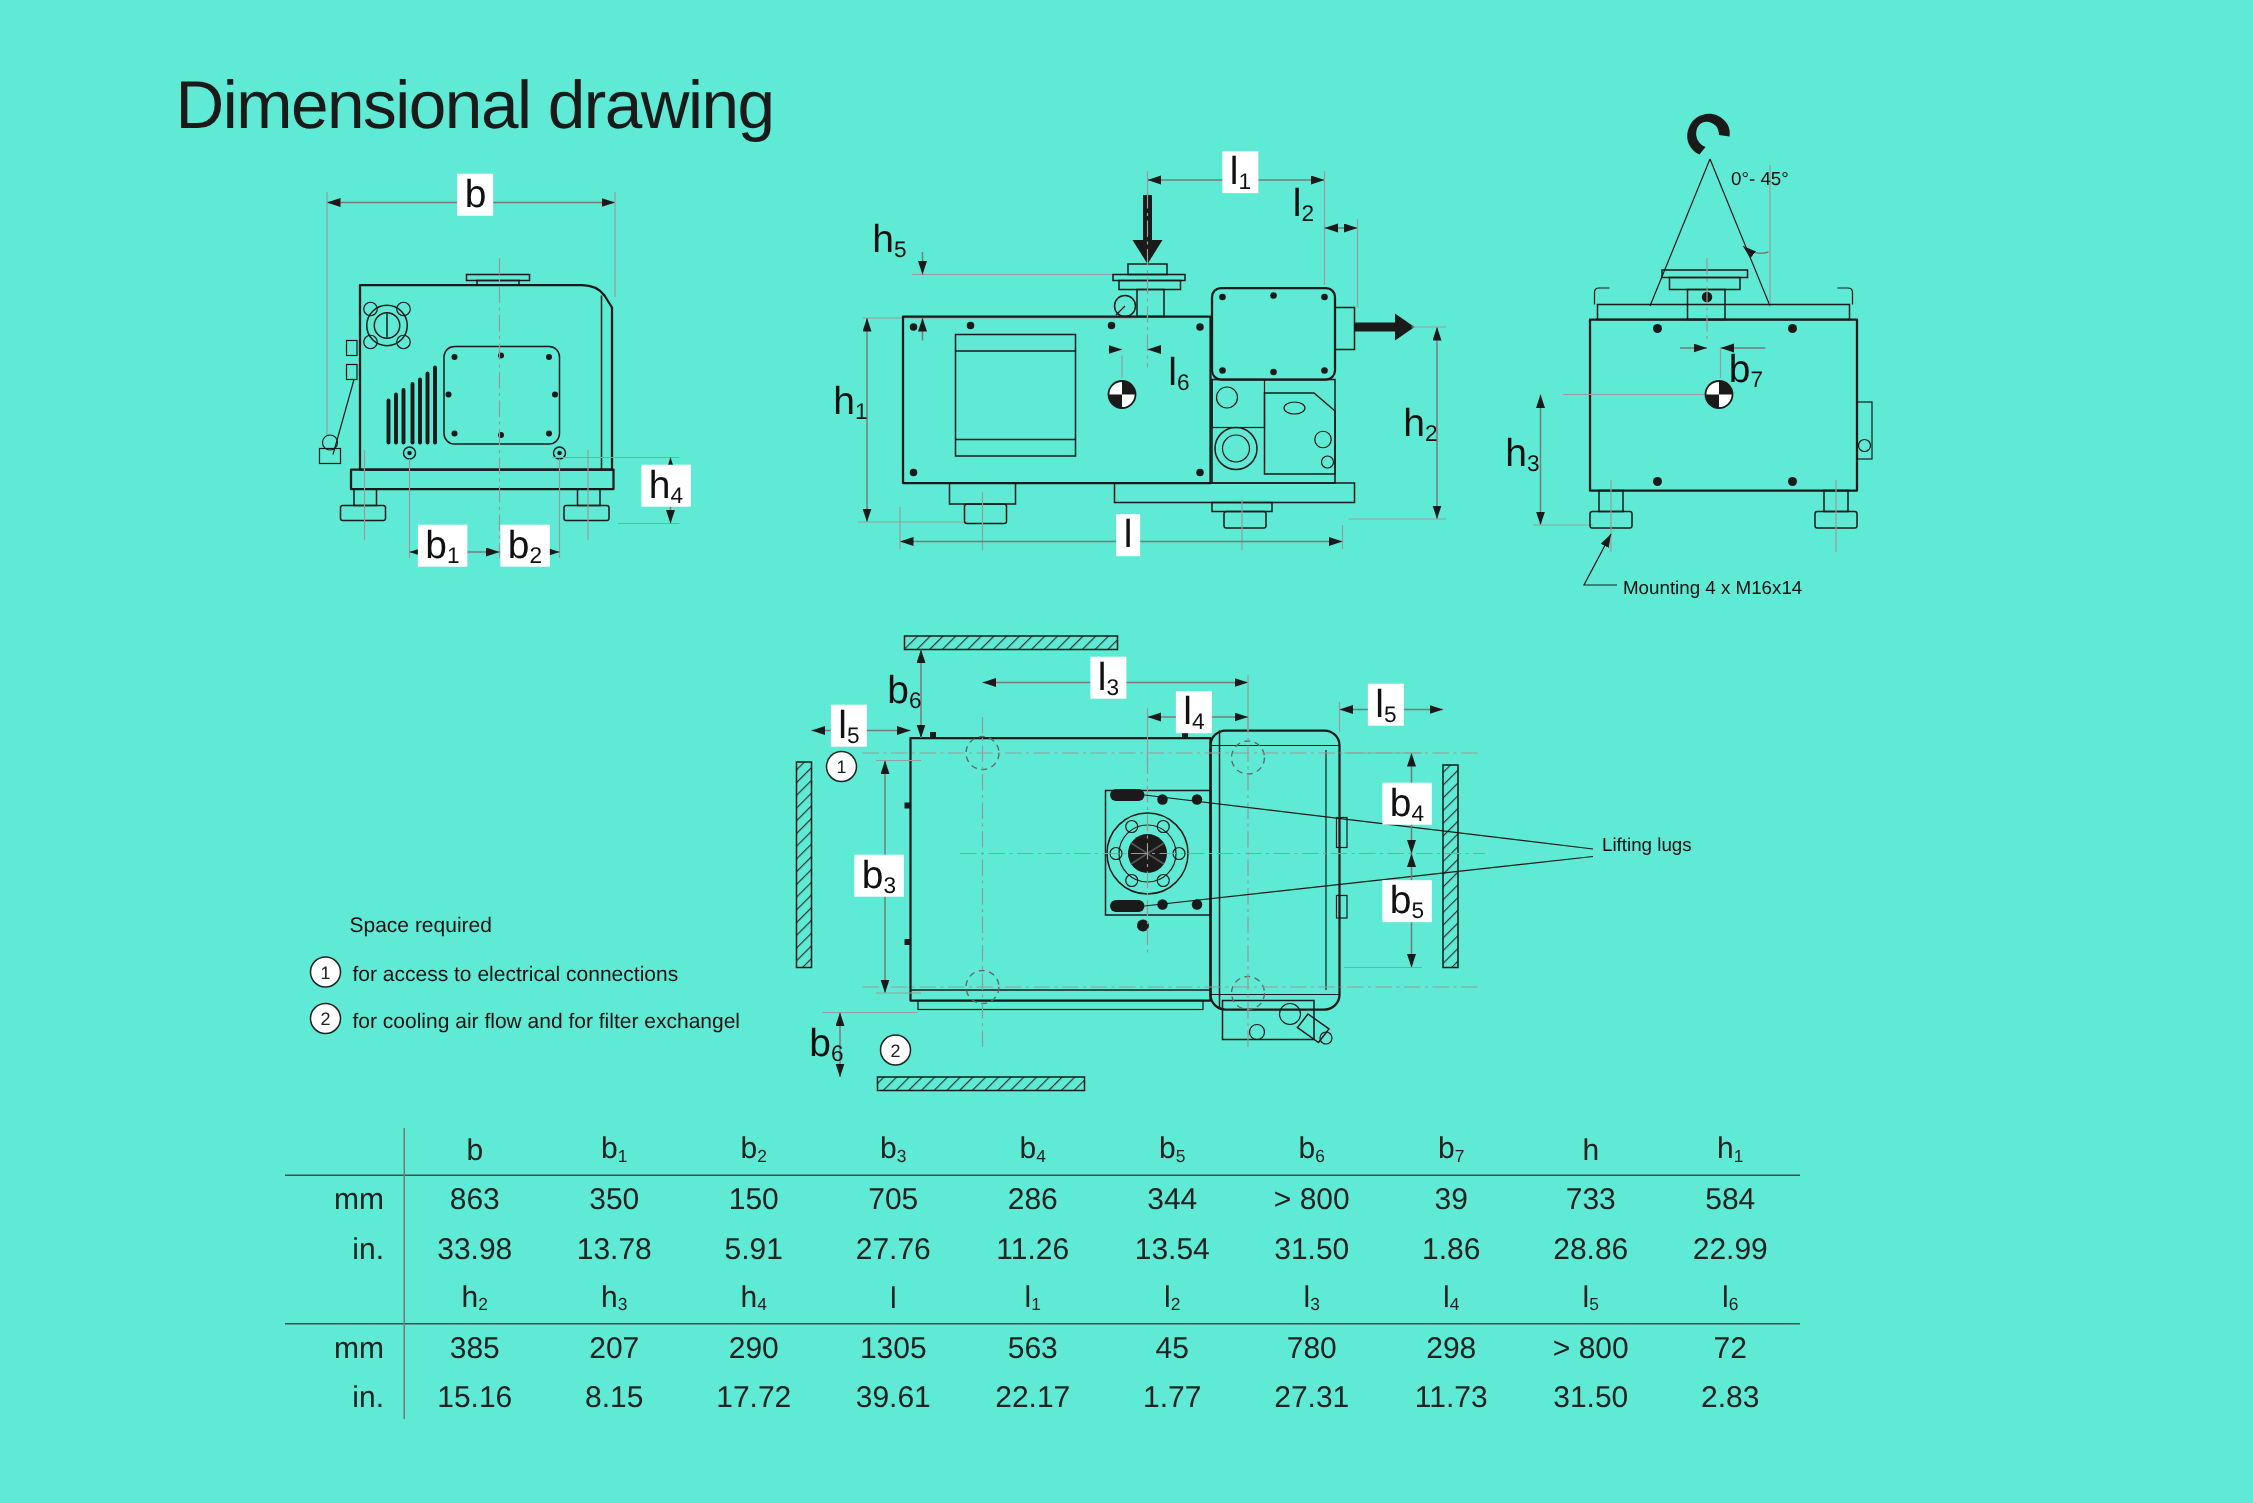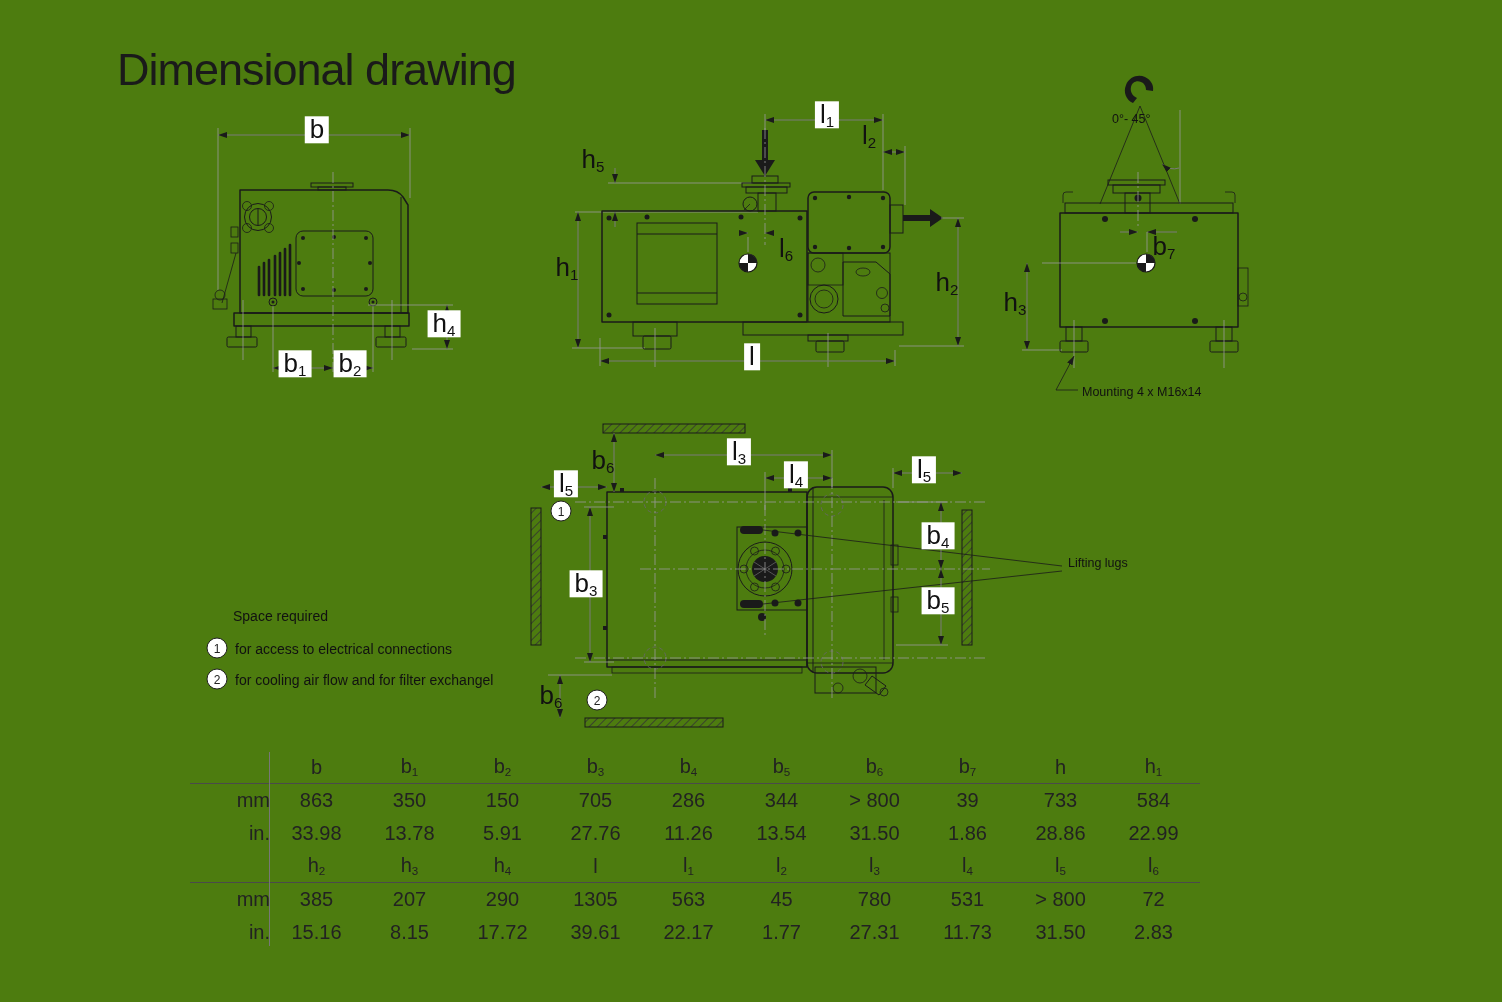--- a/index.html
+++ b/index.html
@@ -1,16 +1,16 @@
 <!DOCTYPE html>
 <html><head>
 <meta charset="utf-8">
 <style>
   html,body{margin:0;padding:0;background:#fff;}
-  .canvas{position:relative;width:1502px;height:1002px;background:#4d7c0f;overflow:hidden;
+  .canvas{position:relative;width:1502px;height:1002px;background:#5eead4;overflow:hidden;
           font-family:"Liberation Sans",sans-serif;color:#111;}
   .title{position:absolute;left:117px;top:44px;margin:0;font-size:45px;font-weight:400;
          letter-spacing:-1px;color:#1a1a1a;}
   svg.lines{position:absolute;left:0;top:0;}
   .o{stroke:#1a1a1a;stroke-width:1.5;fill:none;stroke-linejoin:round;}
   .o2{stroke:#1a1a1a;stroke-width:1;fill:none;}
   .thin{stroke:#1a1a1a;stroke-width:.8;fill:none;}
   .fillb{fill:#1a1a1a;stroke:none;}
   .dimline{stroke:#7a7a7a;stroke-width:1;fill:none;}
   .ext{stroke:#9b9b9b;stroke-width:.8;fill:none;}
@@ -25,21 +25,21 @@
            font-size:12px;color:#222;background:#fff;line-height:1;}
   .note-text{position:absolute;font-size:14px;color:#111;white-space:nowrap;}
   .anno{position:absolute;font-size:12.5px;color:#111;white-space:nowrap;}
   .dtable{position:absolute;left:190px;top:750px;width:1010px;display:flex;flex-direction:column;
           font-size:20px;color:#222;}
   .trow{display:grid;grid-template-columns:80px repeat(10,93px);align-items:center;}
   .trow.r-h{height:33px;border-bottom:1px solid #4a4a4a;}
   .trow.r-v{height:32.5px;}
   .tcell{text-align:center;line-height:1;}
   .tcell .sub{font-size:.58em;vertical-align:-.22em;}
-  .rowlabel{text-align:right;}
+  .rowlabel{text-align:right;padding-right:14px;}
   .vdivider{position:absolute;left:269px;top:752px;width:1px;height:194px;background:#777;}
 </style>
 </head>
 <body>
 
 <div class="canvas">
 
   <h1 class="title">Dimensional drawing</h1>
 
   <svg class="lines" width="1502" height="1002" viewBox="0 0 1502 1002">
@@ -316,21 +316,21 @@
   <div class="dim bg" style="left:444px;top:324px"><span>h</span><span class="sub">4</span></div>
 
   <div class="dim" style="left:593px;top:160px"><span>h</span><span class="sub">5</span></div>
   <div class="dim" style="left:567px;top:268px"><span>h</span><span class="sub">1</span></div>
   <div class="dim bg" style="left:827px;top:115px"><span>l</span><span class="sub">1</span></div>
   <div class="dim" style="left:869px;top:136px"><span>l</span><span class="sub">2</span></div>
   <div class="dim" style="left:786px;top:249px"><span>l</span><span class="sub">6</span></div>
   <div class="dim" style="left:947px;top:283px"><span>h</span><span class="sub">2</span></div>
   <div class="dim bg" style="left:752px;top:357px"><span>l</span><span class="sub"></span></div>
 
-  <div class="anno" style="left:1112px;top:112px">0°- 45°</div>
+  <div class="anno" style="left:1154px;top:112px">0°- 45°</div>
   <div class="dim" style="left:1164px;top:247px"><span>b</span><span class="sub">7</span></div>
   <div class="dim" style="left:1015px;top:303px"><span>h</span><span class="sub">3</span></div>
   <div class="anno" style="left:1082px;top:385px">Mounting 4 x M16x14</div>
 
   <div class="dim" style="left:603px;top:461px"><span>b</span><span class="sub">6</span></div>
   <div class="dim bg" style="left:739px;top:452px"><span>l</span><span class="sub">3</span></div>
   <div class="dim bg" style="left:796px;top:475px"><span>l</span><span class="sub">4</span></div>
   <div class="dim bg" style="left:924px;top:470px"><span>l</span><span class="sub">5</span></div>
   <div class="dim bg" style="left:566px;top:484px"><span>l</span><span class="sub">5</span></div>
   <div class="dim bg" style="left:586px;top:584px"><span>b</span><span class="sub">3</span></div>
@@ -410,21 +410,21 @@
       </div>
       <div class="trow r-v">
         <div class="tcell rowlabel">mm</div>
         <div class="tcell">385</div>
         <div class="tcell">207</div>
         <div class="tcell">290</div>
         <div class="tcell">1305</div>
         <div class="tcell">563</div>
         <div class="tcell">45</div>
         <div class="tcell">780</div>
-        <div class="tcell">531</div>
+        <div class="tcell">298</div>
         <div class="tcell">&gt; 800</div>
         <div class="tcell">72</div>
       </div>
       <div class="trow r-v">
         <div class="tcell rowlabel">in.</div>
         <div class="tcell">15.16</div>
         <div class="tcell">8.15</div>
         <div class="tcell">17.72</div>
         <div class="tcell">39.61</div>
         <div class="tcell">22.17</div>

